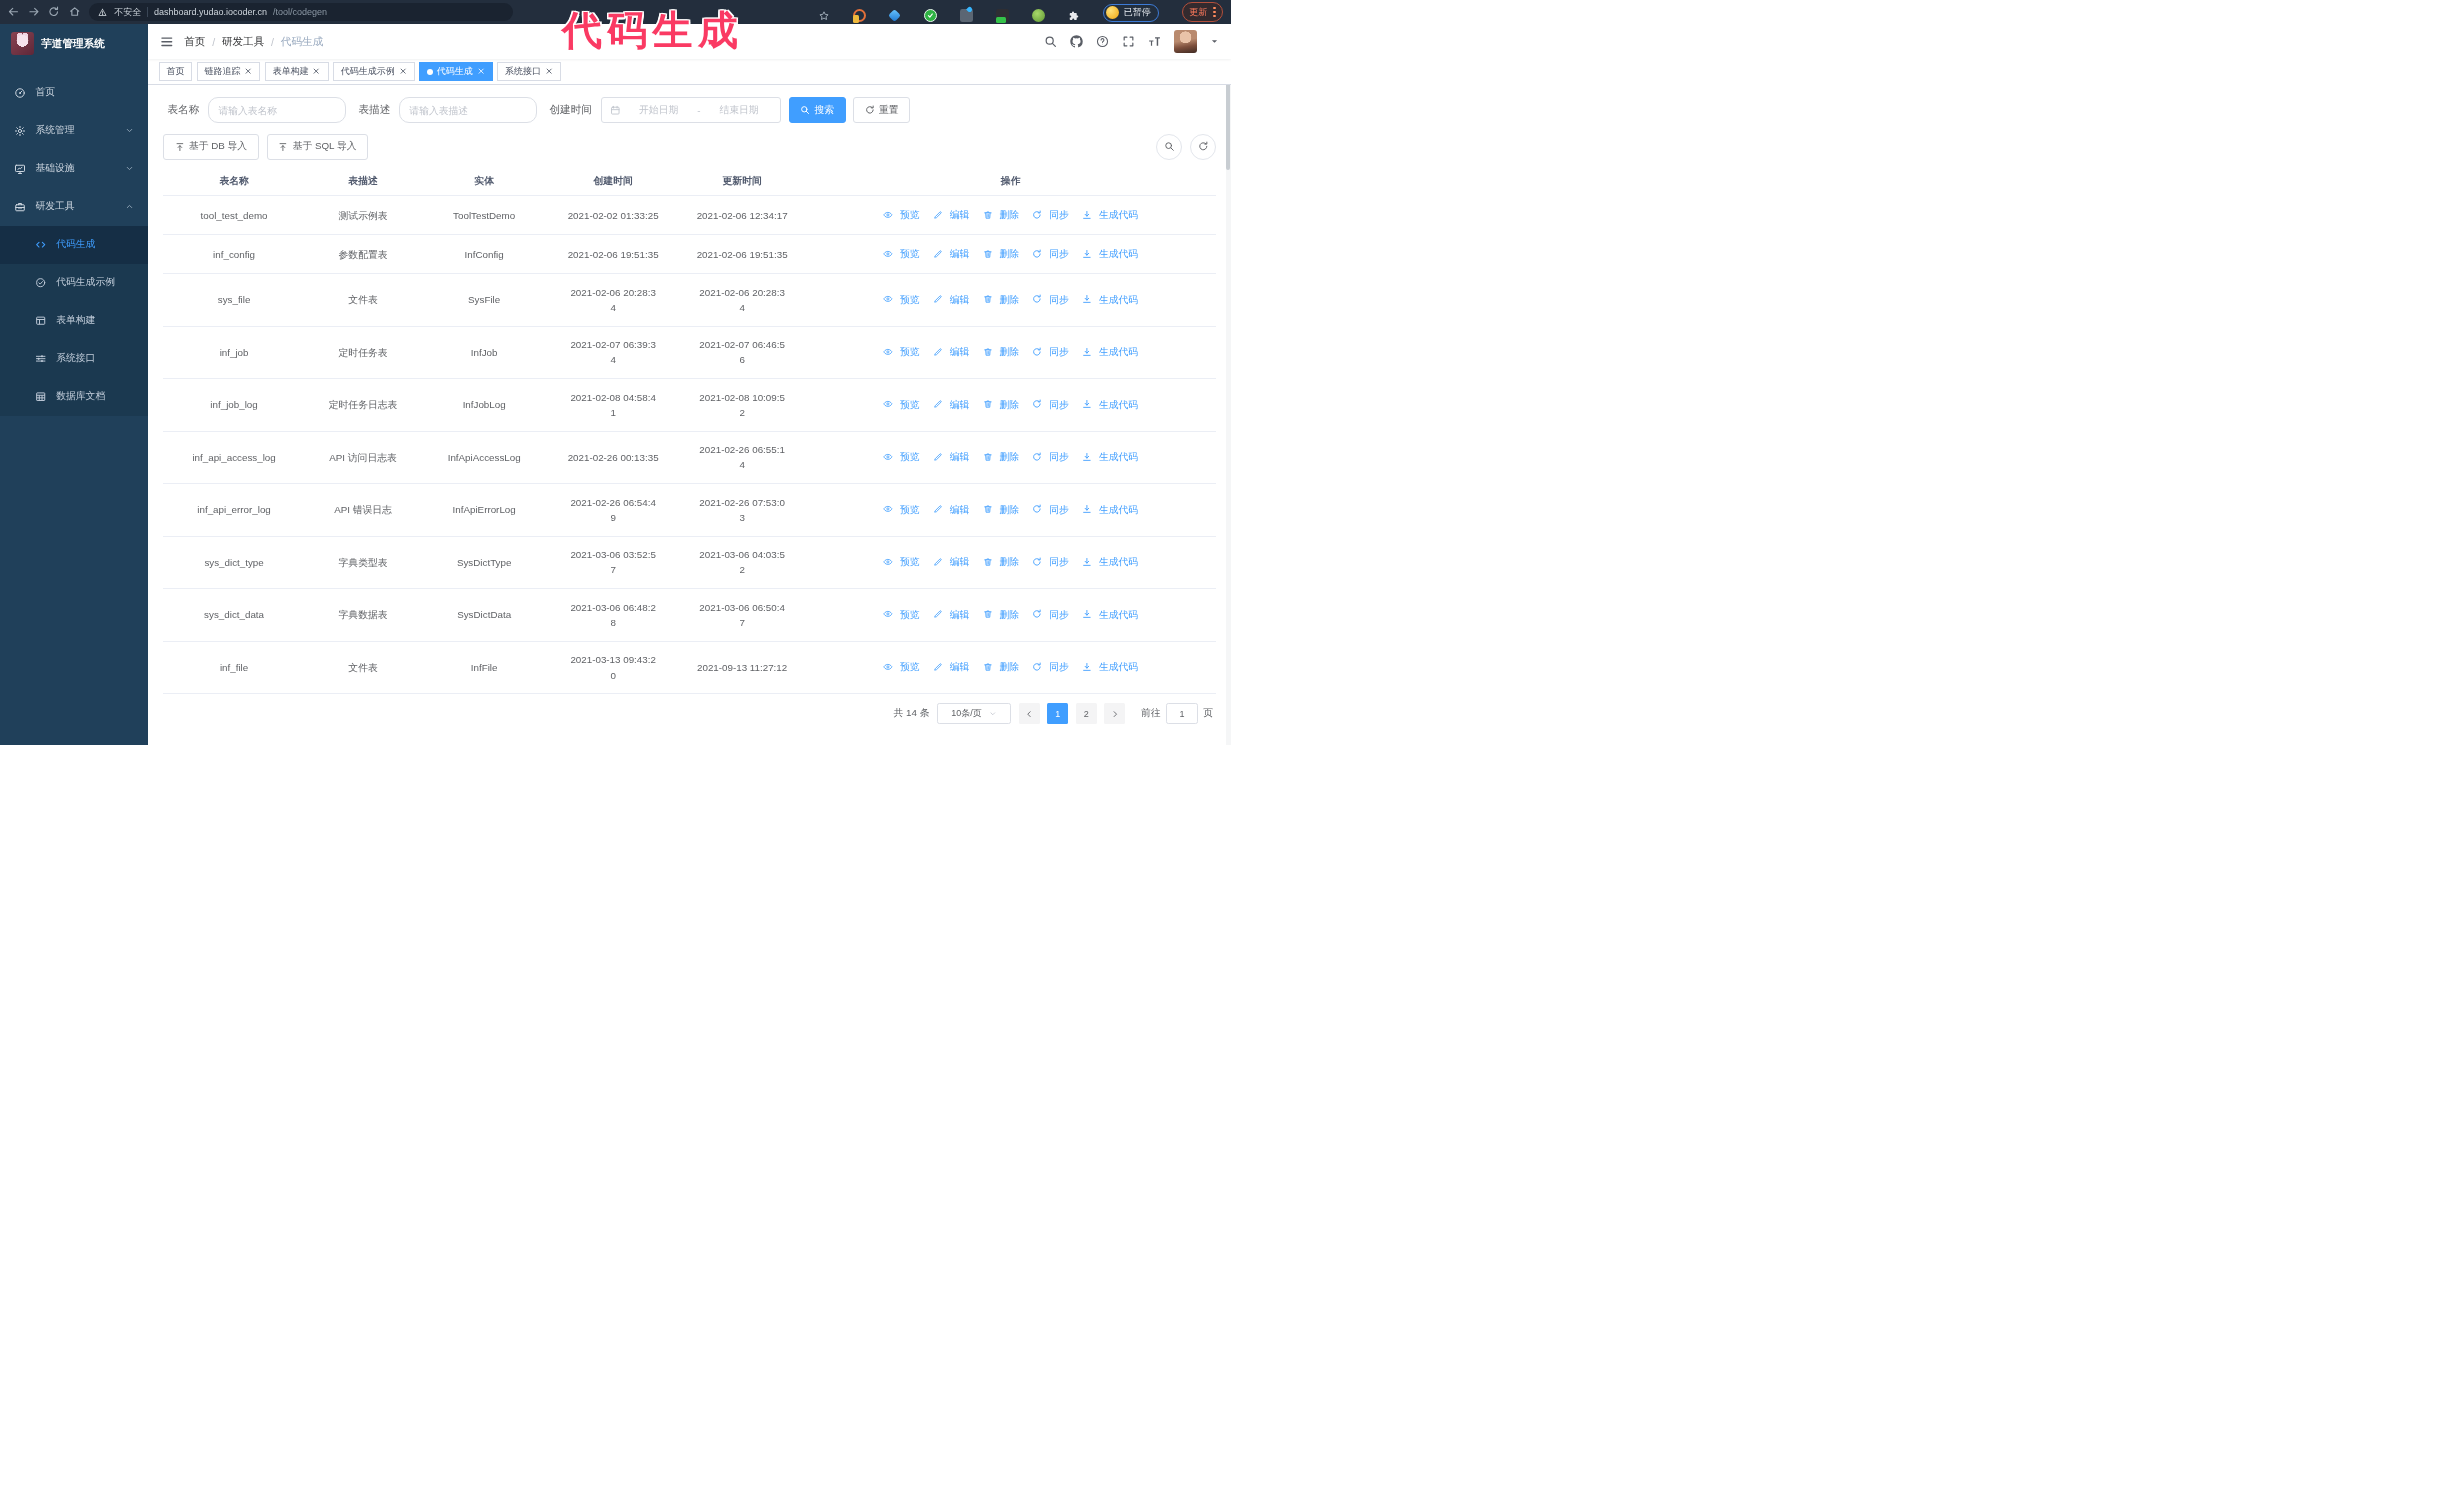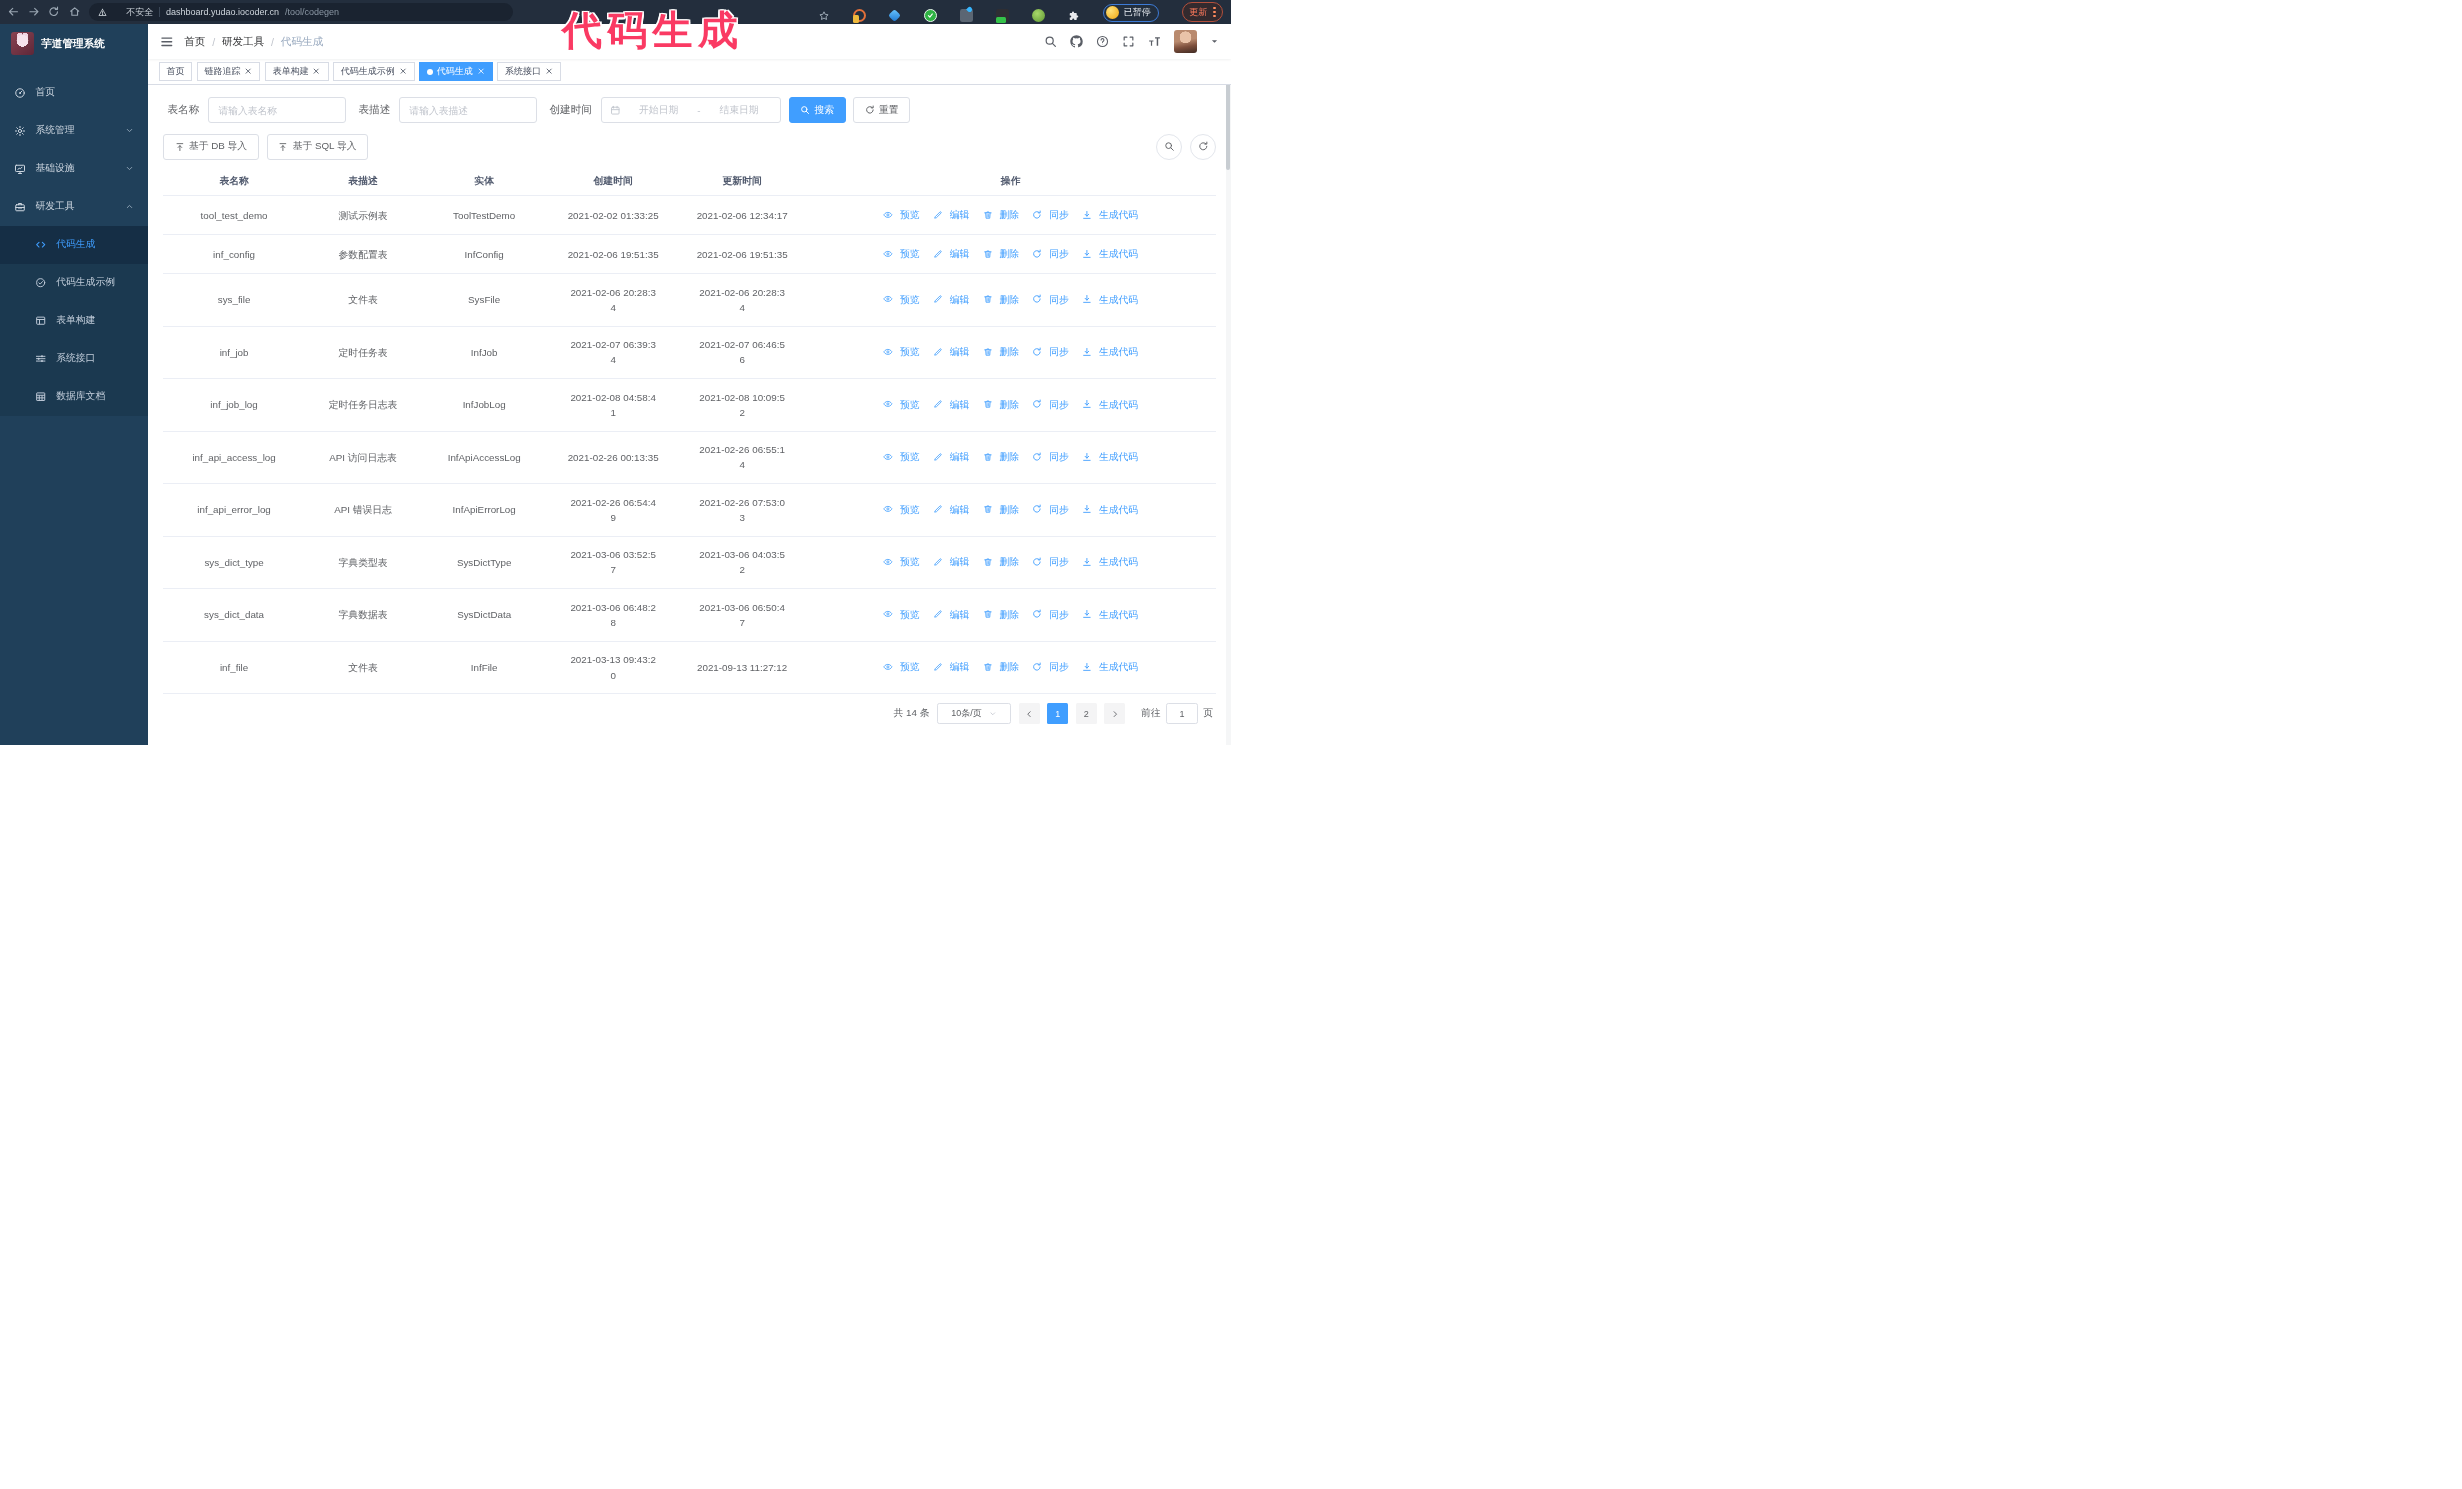--- a/index.html
+++ b/index.html
@@ -4,21 +4,21 @@
 <style>
   * { box-sizing: border-box; margin: 0; padding: 0; }
   html,body { width:1231px; height:745px; overflow:hidden; }
   body { font-family:"Liberation Sans","DejaVu Sans",sans-serif; background:#fff; position:relative; }
   svg { display:block; }
 
   
   .browser-bar { height:24px; background:#232e3d; display:flex; align-items:center; padding:0 7.6px; gap:9px; }
   .nav-ico { width:11.4px; height:11.4px; color:#9aa6b2; flex-shrink:0; cursor:pointer; }
   .url-pill { height:18px; width:424px; background:#1a2330; border-radius:9px; display:flex; align-items:center; padding:0 9px; gap:6px; font-size:9px; color:#cfd6dd; cursor:text; }
-  .warn { display:flex; align-items:center; gap:19px; color:#cdd4db; }
+  .warn { display:flex; align-items:center; gap:7px; color:#cdd4db; }
   .warn svg { width:9px; height:9px; }
   .url-divider { width:0.8px; height:9.8px; background:#3a4656; }
   .url-path { color:#8b97a4; }
   .bar-right { margin-left:auto; display:flex; align-items:flex-end; gap:23px; }
   .ext { width:13px; height:13px; border-radius:2.3px; position:relative; cursor:pointer; flex-shrink:0; }
   .ext-star { color:#9aa6b2; width:12px; height:12px; }
   .ext-ring { border-radius:50%; border:2.3px solid #e2703a; background:transparent; }
   .ext-ring .badge { position:absolute; left:-2.3px; bottom:-3px; width:6.8px; height:7.6px; background:#efb93c; border-radius:1.5px; }
   .ext-gem { background:linear-gradient(135deg,#69c6ff,#1d78d2); transform:rotate(45deg); border-radius:2.3px; width:9px; height:9px; margin:1.5px; }
   .ext-v { border-radius:50%; background:#2fb344; border:1.5px solid #e8f6ec; display:flex; align-items:center; justify-content:center; color:#fff; }
@@ -77,21 +77,21 @@
   .tab .dot { width:6px; height:6px; border-radius:50%; background:#fff; display:none; flex-shrink:0; }
   .tab.active { background:#409eff; border-color:#409eff; color:#fff; }
   .tab.active .dot { display:inline-block; }
   .tab .close { display:none; width:8.3px; height:8.3px; }
   .tab.closable .close { display:inline-flex; }
 
   
   .content { flex:1; padding:12px 15px 0; position:relative; overflow:hidden; }
   .filter-row { display:flex; align-items:center; gap:7.6px; margin-bottom:10.6px; font-size:10.6px; color:#606266; }
   .f-label { margin:0 1.5px 0 4.5px; white-space:nowrap; }
-  .text-input { height:26px; width:138px; border:0.8px solid #dcdfe6; border-radius:3px; padding:0 9px; font-size:9.8px; color:#606266; outline:none; font-family:inherit; }
+  .text-input { height:26px; width:138px; border:0.8px solid #dcdfe6; border-radius:10px; padding:0 9px; font-size:9.8px; color:#606266; outline:none; font-family:inherit; }
   .text-input::placeholder { color:#c0c4cc; }
   .date-range { height:26px; width:180px; border:0.8px solid #dcdfe6; border-radius:3px; display:flex; align-items:center; gap:5.3px; padding:0 7.6px; color:#c0c4cc; font-size:9.8px; cursor:pointer; }
   .date-range .cal { width:10.6px; height:10.6px; color:#c0c4cc; flex-shrink:0; }
   .date-range .d-sep { color:#c0c4cc; }
   .date-range span.ph { flex:1; text-align:center; white-space:nowrap; }
   .btn { height:26px; border-radius:3px; border:0.8px solid #dcdfe6; background:#fff; color:#606266; font-size:9.8px; display:inline-flex; align-items:center; gap:4.5px; padding:0 10.6px; cursor:pointer; font-family:inherit; white-space:nowrap; }
   .btn .b-ico { width:9.8px; height:9.8px; }
   .btn.primary { background:#409eff; border-color:#409eff; color:#fff; }
   .toolbar-row { display:flex; align-items:center; gap:8px; margin:0 0 7.6px; }
   .circle-btns { margin-left:auto; display:flex; gap:7.6px; }

